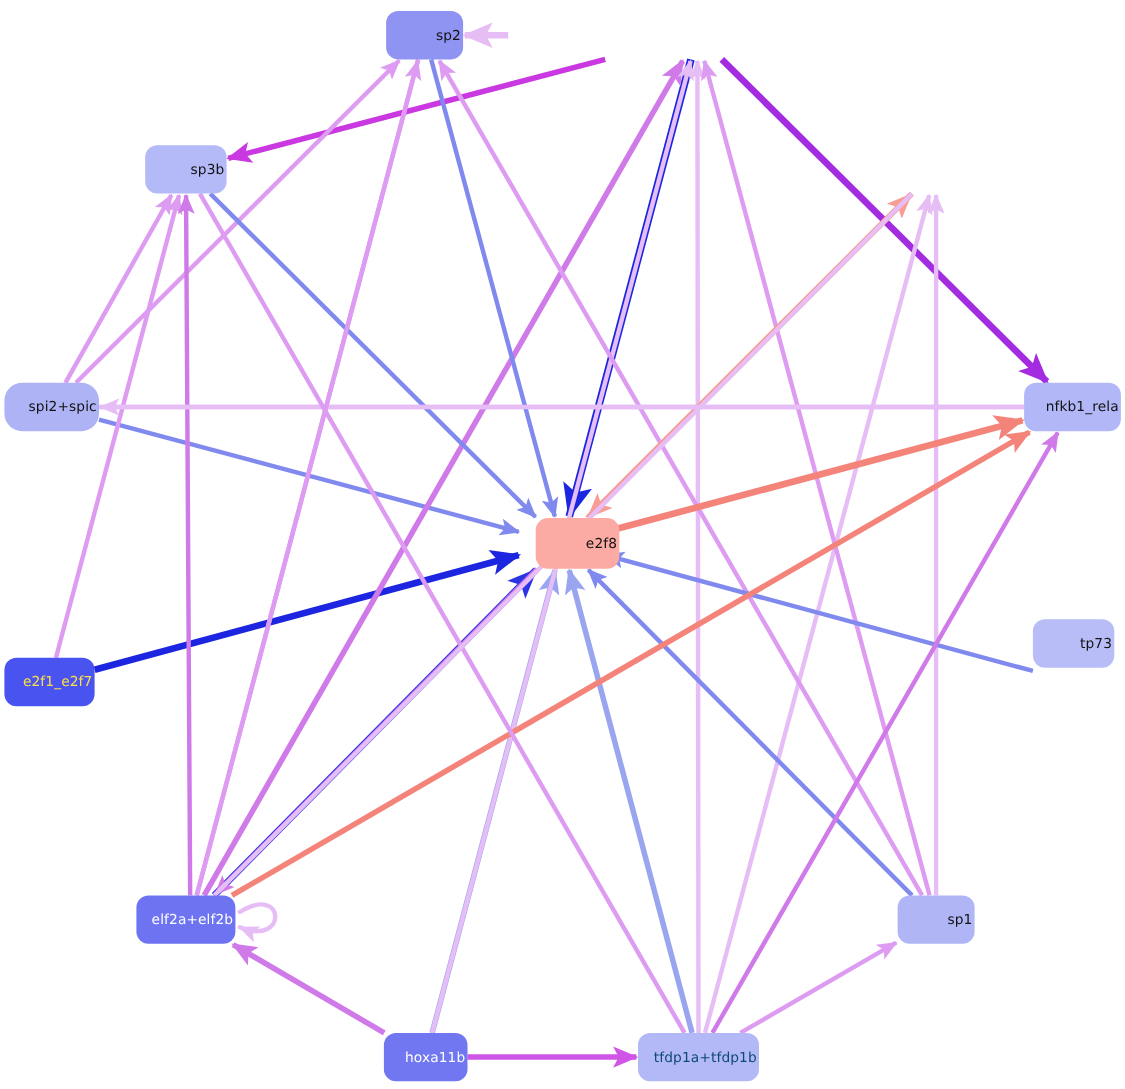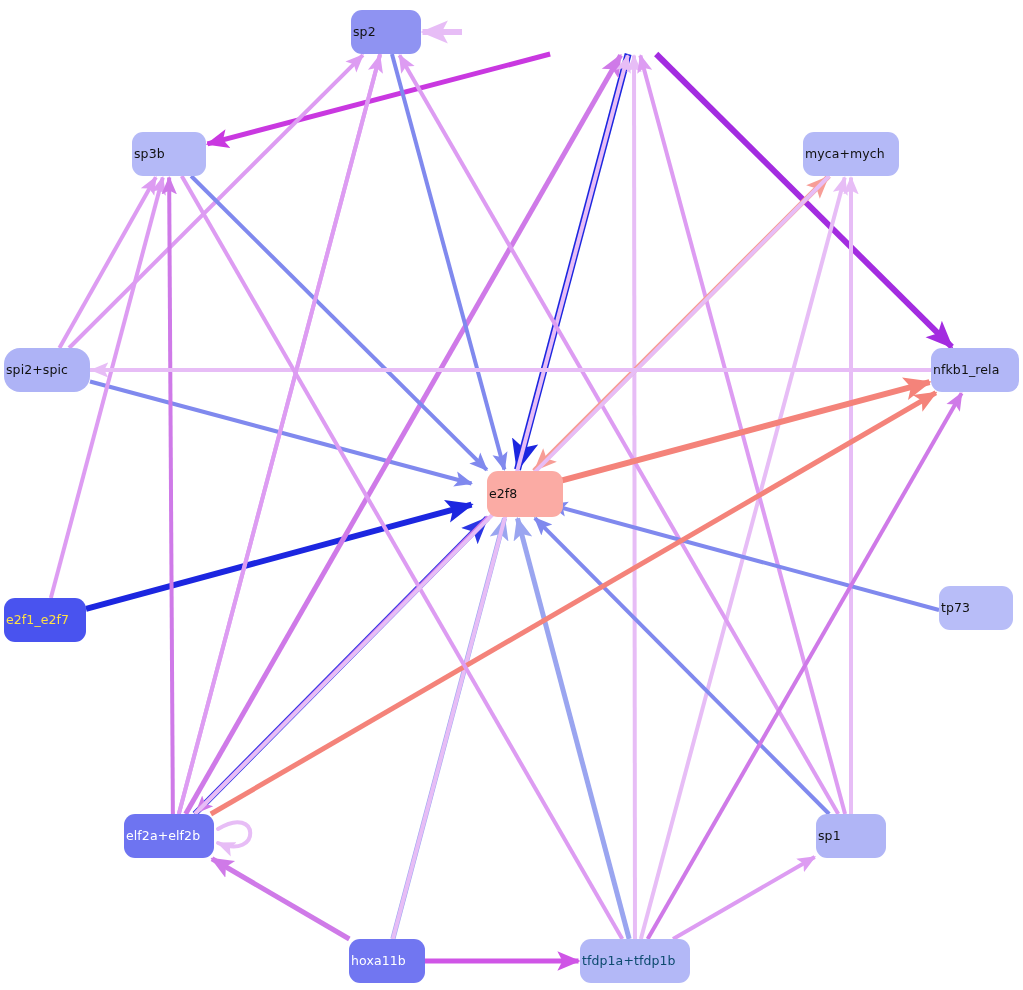--- a/index.html
+++ b/index.html
@@ -31,21 +31,21 @@
     top: 0;
     width: 1023px;
     height: 990px;
   }
   .node {
     position: absolute;
     box-sizing: border-box;
     border-radius: 11px;
     display: flex;
     align-items: center;
-    justify-content: flex-start;
+    justify-content: flex-end;
     text-align: center;
     white-space: nowrap;
     font-size: 12.5px;
     line-height: 1;
     letter-spacing: 0.1px;
     color: #111111;
     user-select: none;
   }
   .node-label {
     display: block;
@@ -136,36 +136,33 @@
       <line x1="380.17164179104475" y1="54" x2="178.82835820895522" y2="814" stroke="#dd9cf2" stroke-width="4" stroke-linecap="butt"></line>
       <line x1="829.1290322580645" y1="176" x2="194.8709677419355" y2="814" stroke="#e7bdf6" stroke-width="4" stroke-linecap="butt"></line>
     </svg>
   <div id="node-layer">
       <div class="node" style="left: 351px; top: 10px; width: 70px; height: 44px; background: rgb(143, 147, 242); color: rgb(17, 17, 17);">
         <span class="node-label">sp2</span>
       </div>
       <div class="node" style="left: 132px; top: 132px; width: 74px; height: 44px; background: rgb(180, 185, 247); color: rgb(17, 17, 17);">
         <span class="node-label">sp3b</span>
       </div>
-      <div class="node" style="left: 803px; top: 132px; width: 96px; height: 44px; background: rgb(180, 185, 247); color: rgb(17, 17, 17);">
-        <span class="node-label">myca+mych</span>
-      </div>
       <div class="node" style="left: 4px; top: 348px; width: 86px; height: 44px; background: rgb(174, 179, 246); color: rgb(17, 17, 17); border-radius: 16px;">
         <span class="node-label">spi2+spic</span>
       </div>
       <div class="node" style="left: 931px; top: 348px; width: 88px; height: 44px; background: rgb(178, 183, 247); color: rgb(17, 17, 17);">
         <span class="node-label">nfkb1_rela</span>
       </div>
       <div class="node" style="left: 473px; top: 471px; width: 76px; height: 46px; background: rgb(251, 171, 164); color: rgb(17, 17, 17); margin-left: 14px;">
         <span class="node-label">e2f8</span>
       </div>
       <div class="node" style="left: 4px; top: 598px; width: 82px; height: 44px; background: rgb(73, 83, 239); color: #fde047;">
         <span class="node-label">e2f1_e2f7</span>
       </div>
-      <div class="node" style="left: 939px; top: 586px; width: 74px; height: 44px; background: rgb(184, 189, 248); color: rgb(17, 17, 17);">
+      <div class="node" style="left: 939px; top: 563px; width: 74px; height: 44px; background: rgb(184, 189, 248); color: rgb(17, 17, 17);">
         <span class="node-label">tp73</span>
       </div>
       <div class="node" style="left: 124px; top: 814px; width: 90px; height: 44px; background: rgb(110, 116, 241); color: rgb(255, 255, 255);">
         <span class="node-label">elf2a+elf2b</span>
       </div>
       <div class="node" style="left: 816px; top: 814px; width: 70px; height: 44px; background: rgb(176, 181, 246); color: rgb(17, 17, 17);">
         <span class="node-label">sp1</span>
       </div>
       <div class="node" style="left: 349px; top: 939px; width: 76px; height: 44px; background: rgb(113, 118, 241); color: rgb(255, 255, 255);">
         <span class="node-label">hoxa11b</span>

